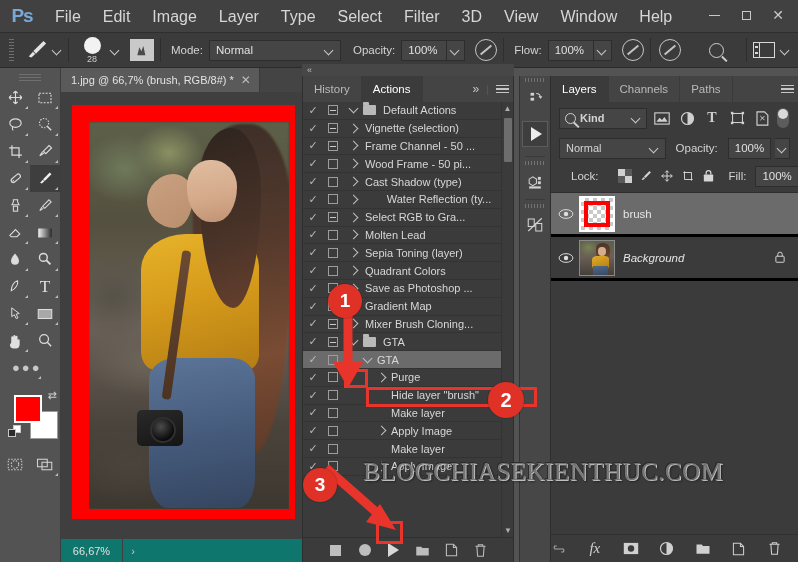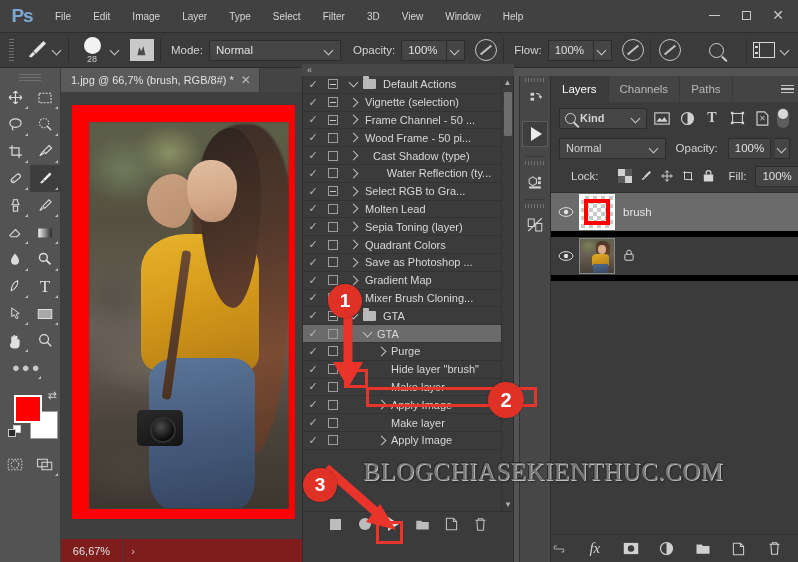--- a/index.html
+++ b/index.html
@@ -18,21 +18,21 @@
   .menubar {
     position:absolute; left:0; top:0; width:798px; height:33px;
     background:#414141; display:flex; align-items:center;
     border-bottom:1px solid #2e2e2e;
   }
   .ps-logo {
     width:44px; text-align:center; color:#7ba7d7;
     font-size:19px; font-weight:bold; letter-spacing:-1px;
     font-family:"Liberation Sans", sans-serif;
   }
-  .menu-item { padding:0 11px; font-size:10px; color:#d6d6d6; line-height:33px; cursor:default; }
+  .menu-item { padding:0 11px; font-size:16px; color:#d6d6d6; line-height:33px; cursor:default; }
   .winbtns { position:absolute; right:4px; top:3px; display:flex; gap:0; }
   .winbtn { width:32px; height:24px; display:flex; align-items:center; justify-content:center;
             color:#c8c8c8; font-size:12px; }
   .winbtn .dash { width:11px; height:1px; background:#c8c8c8; display:block; }
   .winbtn .sq { width:9px; height:9px; border:1px solid #c8c8c8; display:block; }
 
   
   .optbar {
     position:absolute; left:0; top:33px; width:798px; height:35px;
     background:#3b3b3b; border-bottom:1px solid #2b2b2b;
@@ -151,21 +151,21 @@
   }
   .photo .camera {
      position:absolute; right:106px; top:288px; width:46px; height:36px;
      background:linear-gradient(160deg,#2a2a2a,#141414); border-radius:5px;
   }
   .photo .camera::after {
      content:""; position:absolute; left:13px; top:7px; width:22px; height:22px;
      border-radius:50%; background:radial-gradient(circle at 40% 35%,#4b4b4b,#0b0b0b 70%);
      border:2px solid #2f2f2f;
   }
-  .statusbar { height:24px; background:#7f1d1d; display:flex; align-items:center; font-size:11px;
+  .statusbar { height:24px; background:#0f766e; display:flex; align-items:center; font-size:11px;
                border-top:1px solid #3f3f3f;}
   .status-zoom { width:62px; text-align:center; color:#e0e0e0; border-right:1px solid #3f3f3f; line-height:24px;}
   .status-doc { flex:1; text-align:center; color:#dedede; }
   .status-arrow { width:20px; text-align:center; color:#c8c8c8; }
 
   
   .actpanel { position:absolute; left:302px; top:76px; width:212px; height:486px; background:#3b3b3b;
               border-left:1px solid #2e2e2e; border-right:1px solid #2e2e2e;}
   .panel-tabs { height:26px; background:#444; display:flex; align-items:center; position:relative;}
   .ptab { height:26px; padding:0 11px; display:flex; align-items:center; font-size:11.5px; color:#b9b9b9;
@@ -216,21 +216,21 @@
              align-items:center; padding:0 5px; gap:4px; justify-content:space-between;}
   .filt-ico { width:20px; height:18px; display:flex; align-items:center; justify-content:center; color:#d0d0d0;}
   .toggle-pill { width:12px; height:20px; background:#5c5c5c; border-radius:7px; position:relative;}
   .toggle-pill::after { content:""; position:absolute; left:1px; top:1px; width:10px; height:10px; border-radius:50%; background:#d9d9d9;}
   .lp-row3 { height:28px; display:flex; align-items:center; padding:0 8px; gap:4px;}
   .blendsel { width:128px; height:21px; background:#454545; border:1px solid #2d2d2d; display:flex;
               align-items:center; justify-content:space-between; padding:0 6px;}
   .lp-row4 { height:28px; display:flex; align-items:center; padding:0 8px; gap:7px; }
   .lock-ico { width:15px; height:15px; display:flex; align-items:center; justify-content:center; color:#d0d0d0;}
   .layer-list { margin-top:2px; border-top:1px solid #2f2f2f; }
-  .layer-row { height:44px; display:flex; align-items:center; border-bottom:6px solid #000000; padding-left:2px;}
+  .layer-row { height:44px; display:flex; align-items:center; border-bottom:3px solid #000000; padding-left:2px;}
   .layer-row.sel { background:#6b6b6b; }
   .eye { width:26px; display:flex; align-items:center; justify-content:center;}
   .thumb-box { width:36px; height:36px; border:1px solid #8a8a8a; background:#fff; margin-right:8px; position:relative; overflow:hidden;}
   .thumb-box.active-thumb { border:2px solid #fff; }
   .checker { position:absolute; inset:0;
      background-image:
        linear-gradient(45deg,#c9c9c9 25%, transparent 25%, transparent 75%, #c9c9c9 75%),
        linear-gradient(45deg,#c9c9c9 25%, transparent 25%, transparent 75%, #c9c9c9 75%);
      background-size:8px 8px; background-position:0 0, 4px 4px; background-color:#fff;}
   .redframe { position:absolute; inset:3px; border:4px solid #ff0000; }
@@ -534,20 +534,37 @@
     <div class="statusbar">
       <div class="status-zoom">66,67%</div>
       <div class="status-arrow">›</div>
     </div>
   </div>
 
   <div class="left-collapse" style="background:#474747;display:flex;align-items:center;justify-content:flex-start;">
     <span style="color:#bdbdbd;font-size:9px;padding-left:5px;">«</span>
   </div>
   <div class="actpanel">
+    <div class="panel-tabs">
+      <div class="ptab">
+          <span>History</span>
+        </div>
+      <div class="ptab active">
+          <span>Actions</span>
+        </div>
+      <div class="ptab-right">
+        <span style="font-size:12px;">»</span>
+        <span style="color:#5a5a5a;">|</span>
+        <span class="bars">
+            <i></i>
+            <i></i>
+            <i></i>
+          </span>
+      </div>
+    </div>
 
     <div class="act-list">
 
       <div id="act-rows">
           <div class="act-row">
             <span class="ck">✓</span>
             <span class="box">
               <span class="sq dash"></span>
             </span>
             <span class="tw" style="margin-left: 0px;">
@@ -587,21 +604,21 @@
             <span class="nm" style="margin-left: 2px;">Wood Frame - 50 pi...</span>
           </div>
           <div class="act-row">
             <span class="ck">✓</span>
             <span class="box">
               <span class="sq"></span>
             </span>
             <span class="tw" style="margin-left: 0px;">
               <span class="chev-r"></span>
             </span>
-            <span class="nm" style="margin-left: 10px;">Cast Shadow (type)</span>
+            <span class="nm" style="margin-left: 2px;">Cast Shadow (type)</span>
           </div>
           <div class="act-row">
             <span class="ck">✓</span>
             <span class="box">
               <span class="sq"></span>
             </span>
             <span class="tw" style="margin-left: 0px;">
               <span class="chev-r"></span>
             </span>
             <span class="nm" style="margin-left: 2px; text-align: center;">Water Reflection (ty...</span>
@@ -967,20 +984,21 @@
         </span>
         <span class="thumb-box">
           <span style="position:absolute;inset:0;background:
                radial-gradient(ellipse 14px 12px at 25% 20%, #7a8257 0%, rgba(122,130,87,0) 70%),
                linear-gradient(180deg,#5d6049 0%,#6b6055 45%,#46403a 100%);"></span>
           <span style="position:absolute;right:4px;top:2px;width:14px;height:22px;background:linear-gradient(170deg,#4a3328,#7a4c33);border-radius:45% 45% 40% 50% / 25% 28% 70% 68%;"></span>
           <span style="position:absolute;right:8px;top:6px;width:8px;height:9px;background:#d7ad8c;border-radius:46%;"></span>
           <span style="position:absolute;right:5px;top:15px;width:17px;height:12px;background:linear-gradient(160deg,#e2ae28,#b47d14);border-radius:30% 26% 10% 12%;"></span>
           <span style="position:absolute;right:6px;top:25px;width:15px;height:11px;background:linear-gradient(170deg,#50688a,#34455f);"></span>
         </span>
+        <span class="layer-name italic">Background</span>
         <span style="margin-right:12px;">
           <svg width="12" height="14" viewBox="0 0 16 18">
               <rect x="2.5" y="8" width="11" height="8" rx="1" fill="none" stroke="#d6d6d6" stroke-width="1.3"></rect>
               <path d="M5 8V5.5a3 3 0 016 0V8" fill="none" stroke="#d6d6d6" stroke-width="1.3"></path>
             </svg>
         </span>
       </div>
     </div>
 
     <div class="lp-footer">

